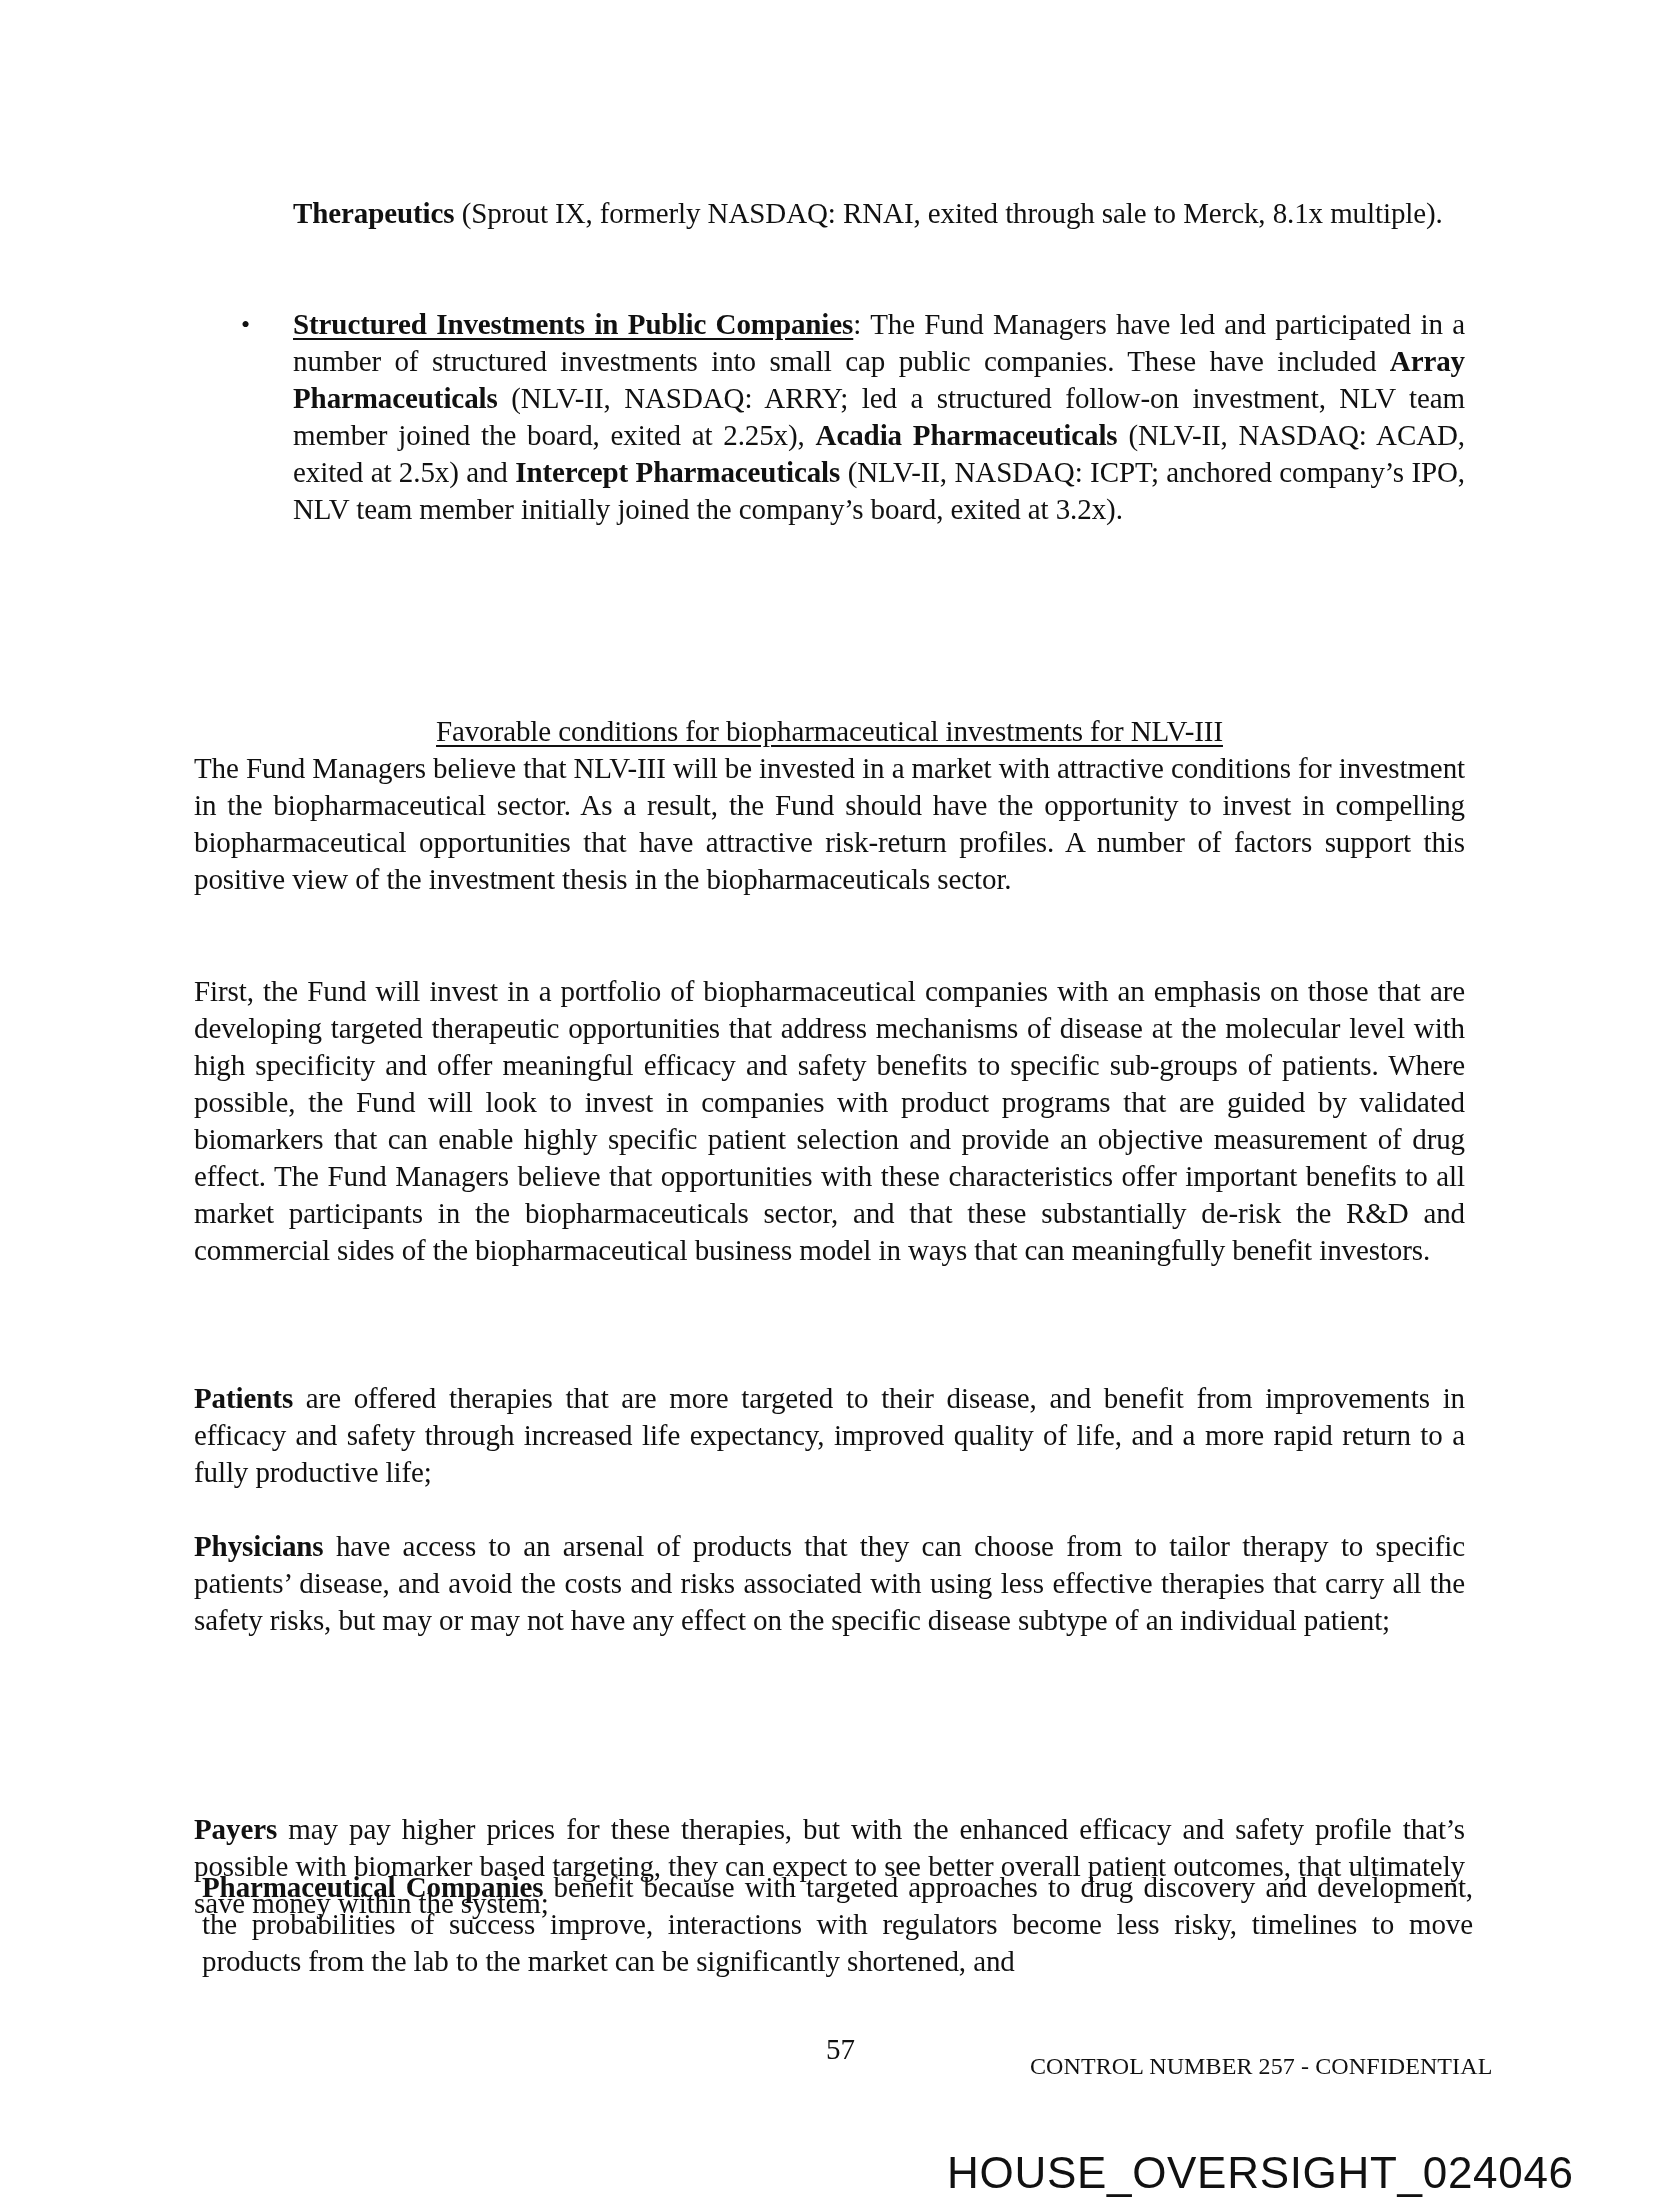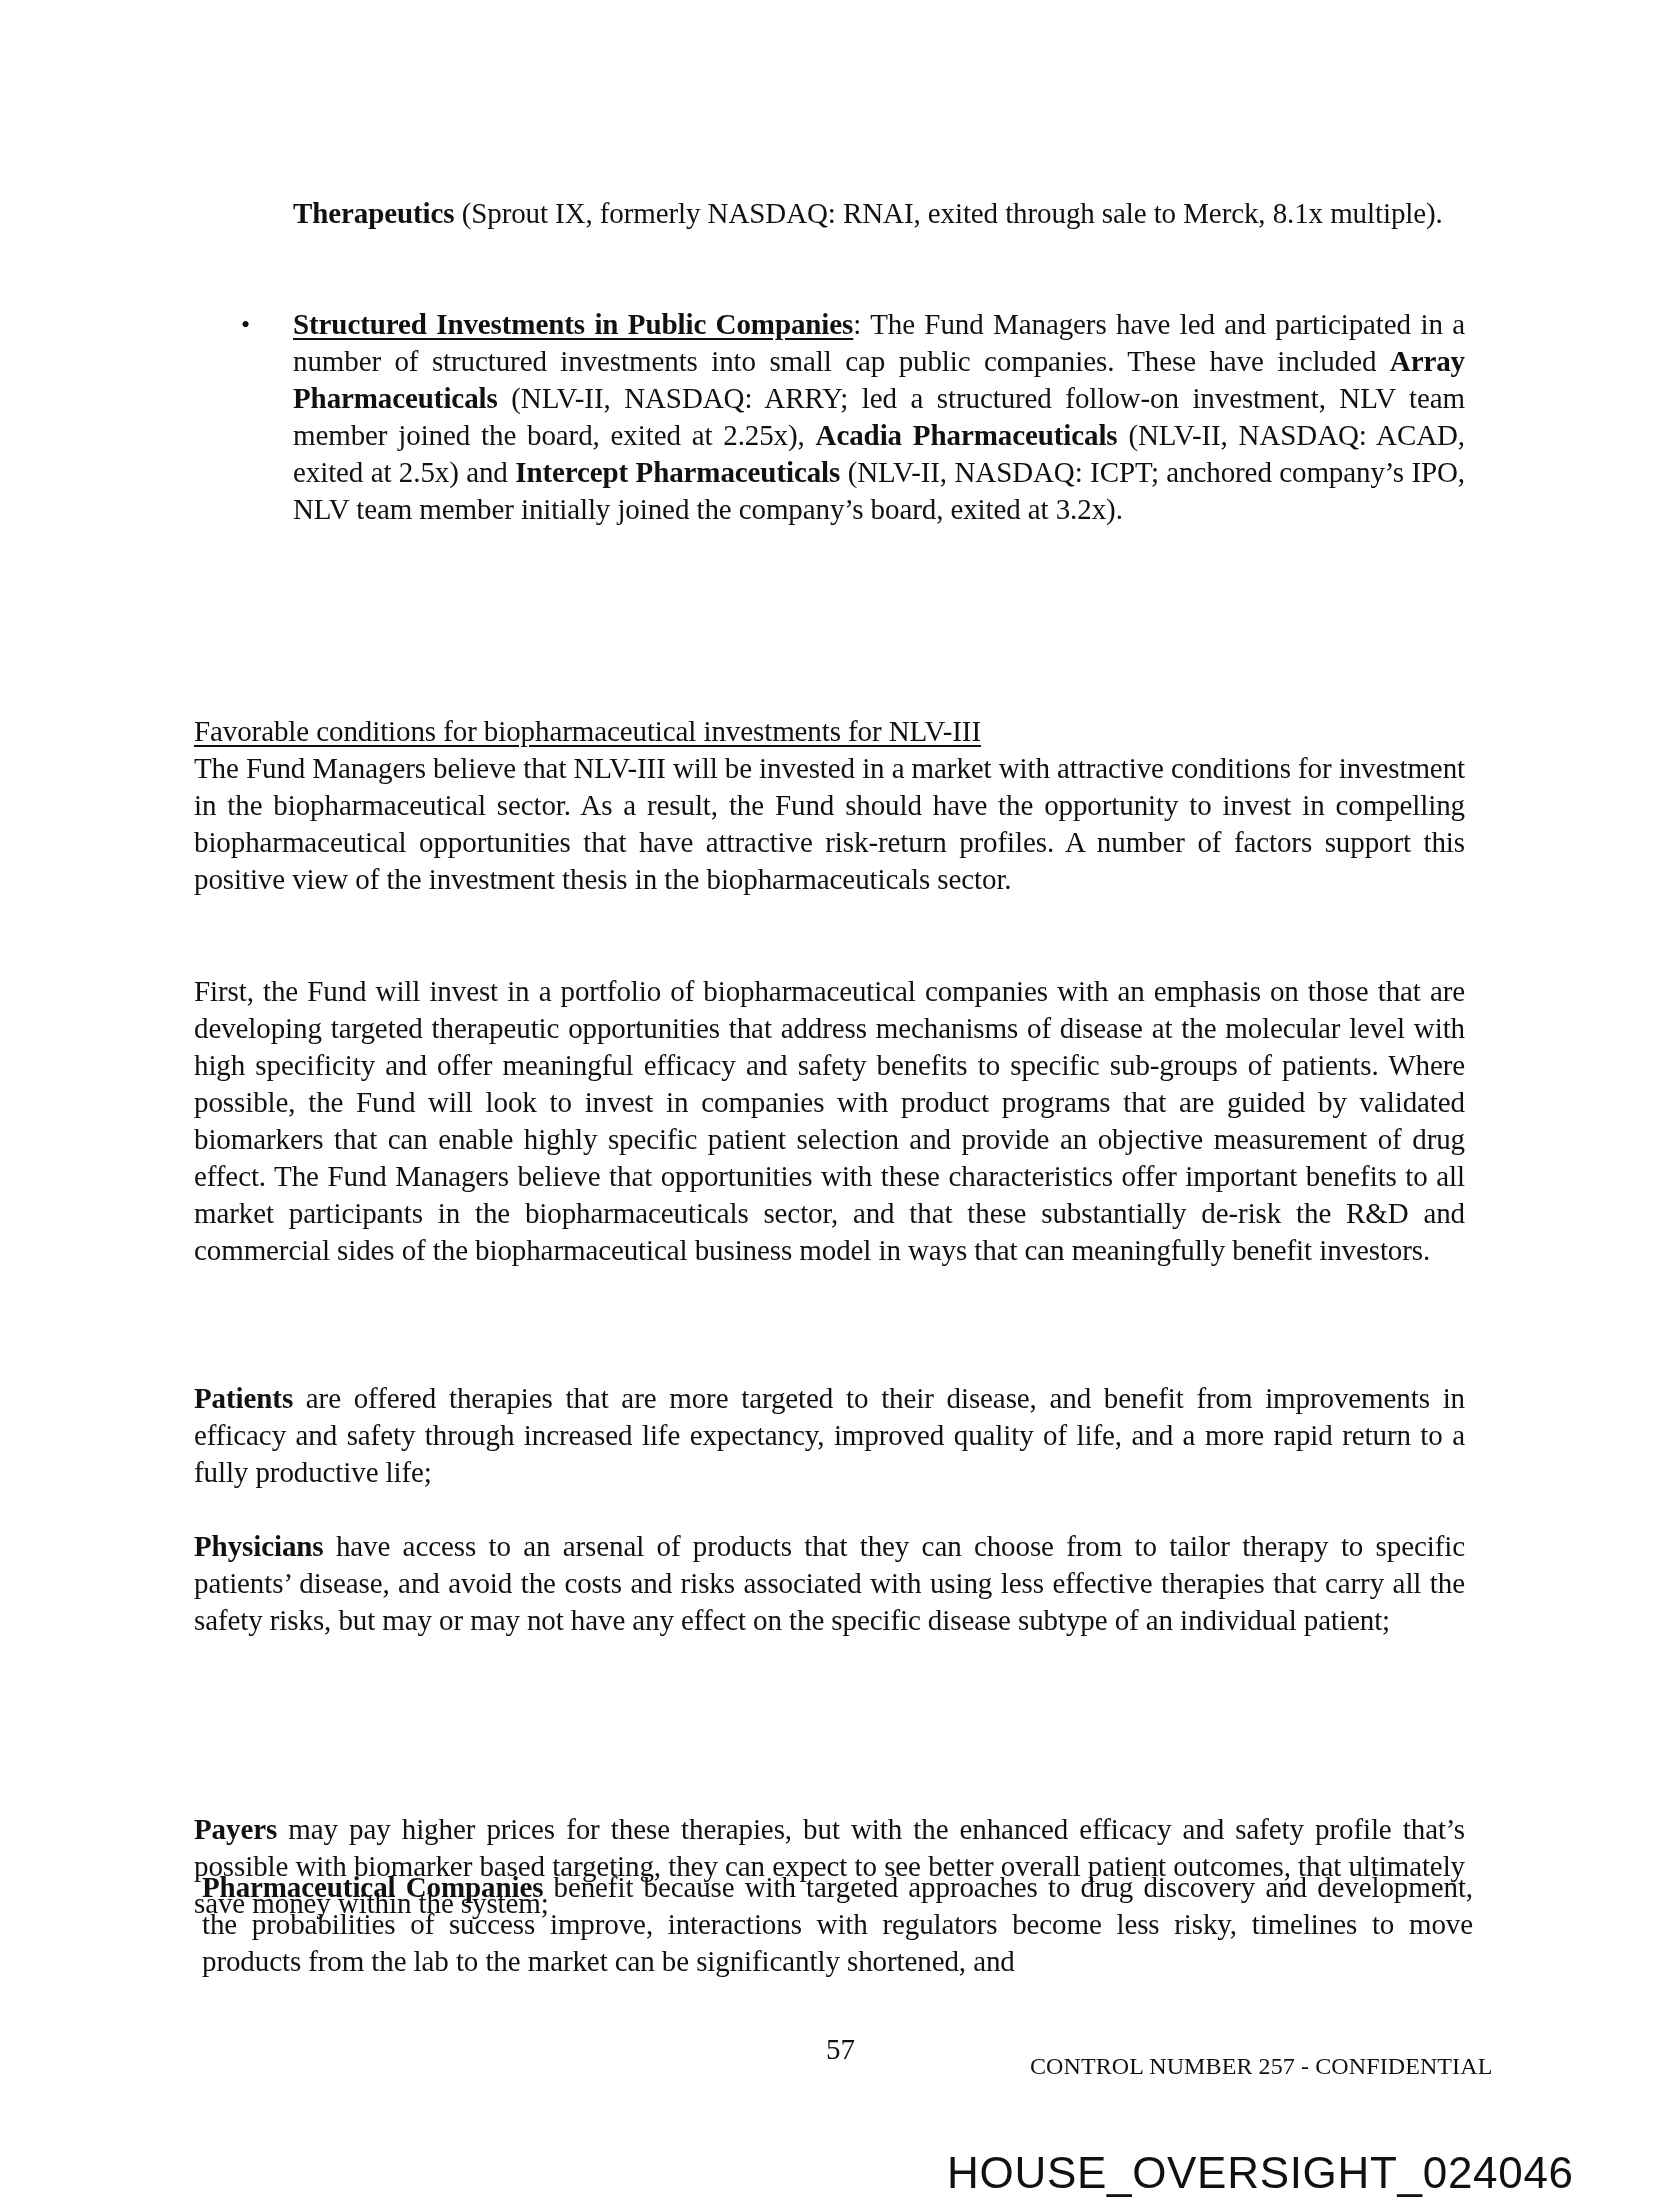--- a/index.html
+++ b/index.html
@@ -74,21 +74,21 @@
 <body>
 
 <div class="page">
 
   <p class="text indent" style="top:195px; margin:0;"><b>Therapeutics</b><span> (Sprout IX, formerly NASDAQ: RNAI, exited through sale to Merck, 8.1x multiple).</span></p>
 
   <span class="bullet" style="top:306px;">•</span>
   <p class="text indent" style="top:306px; margin:0;"><b class="u" style="font-weight:bold;">Structured Investments in Public Companies</b><span>:</span><span> The Fund Managers have led and participated in a number of structured investments into small cap public companies. These have included </span><b>Array Pharmaceuticals</b><span> (NLV-II, NASDAQ: ARRY; led a structured follow-on investment, NLV team member joined the board, exited at 2.25x), </span><b>Acadia Pharmaceuticals</b><span> (NLV-II, NASDAQ: ACAD, exited at 2.5x) and </span><b>Intercept Pharmaceuticals</b><span> (NLV-II, NASDAQ: ICPT; anchored company’s IPO, NLV team member initially joined the company’s board, exited at 3.2x).</span></p>
 
 
-  <p class="text block" style="top:713px; margin:0; text-align:left;"><span class="u">Favorable conditions for biopharmaceutical investments for NLV-III</span></p>
+  <p class="text block" style="top:713px; margin:0; text-align:center;"><span class="u">Favorable conditions for biopharmaceutical investments for NLV-III</span></p>
 
   <p class="text block" style="top:750px; margin:0;">The Fund Managers believe that NLV-III will be invested in a market with attractive conditions for investment in the biopharmaceutical sector.  As a result, the Fund should have the opportunity to invest in compelling biopharmaceutical opportunities that have attractive risk-return profiles.  A number of factors support this positive view of the investment thesis in the biopharmaceuticals sector.</p>
 
   <p class="text block" style="top:973px; margin:0;">First, the Fund will invest in a portfolio of biopharmaceutical companies with an emphasis on those that are developing targeted therapeutic opportunities that address mechanisms of disease at the molecular level with high specificity and offer meaningful efficacy and safety benefits to specific sub-groups of patients.   Where possible, the Fund will look to invest in companies with product programs that are guided by validated biomarkers that can enable highly specific patient selection and provide an objective measurement of drug effect.  The Fund Managers believe that opportunities with these characteristics offer important benefits to all market participants in the biopharmaceuticals sector, and that these substantially de-risk the R&amp;D and commercial sides of the biopharmaceutical business model in ways that can meaningfully benefit investors.</p>
 
   <p class="text block" style="top:1380px; margin:0;"><b>Patients</b><span> are offered therapies that are more targeted to their disease, and benefit from improvements in efficacy and safety through increased life expectancy, improved quality of life, and a more rapid return to a fully productive life;</span></p>
 
   <p class="text block" style="top:1528px; margin:0;"><b>Physicians</b><span> have access to an arsenal of products that they can choose from to tailor therapy to specific patients’ disease, and avoid the costs and risks associated with using less effective therapies that carry all the safety risks, but may or may not have any effect on the specific disease subtype of an individual patient;</span></p>
 
   <p class="text block" style="top:1811px; margin:0;"><b>Payers</b><span> may pay higher prices for these therapies, but with the enhanced efficacy and safety profile that’s possible with biomarker based targeting, they can expect to see better overall patient outcomes, that ultimately save money within the system;</span></p>

